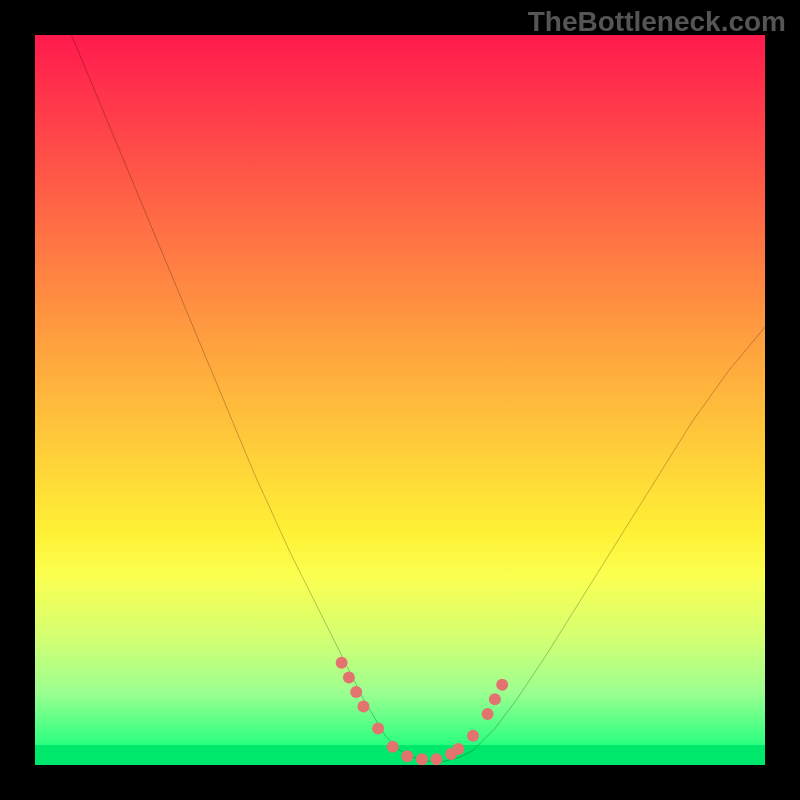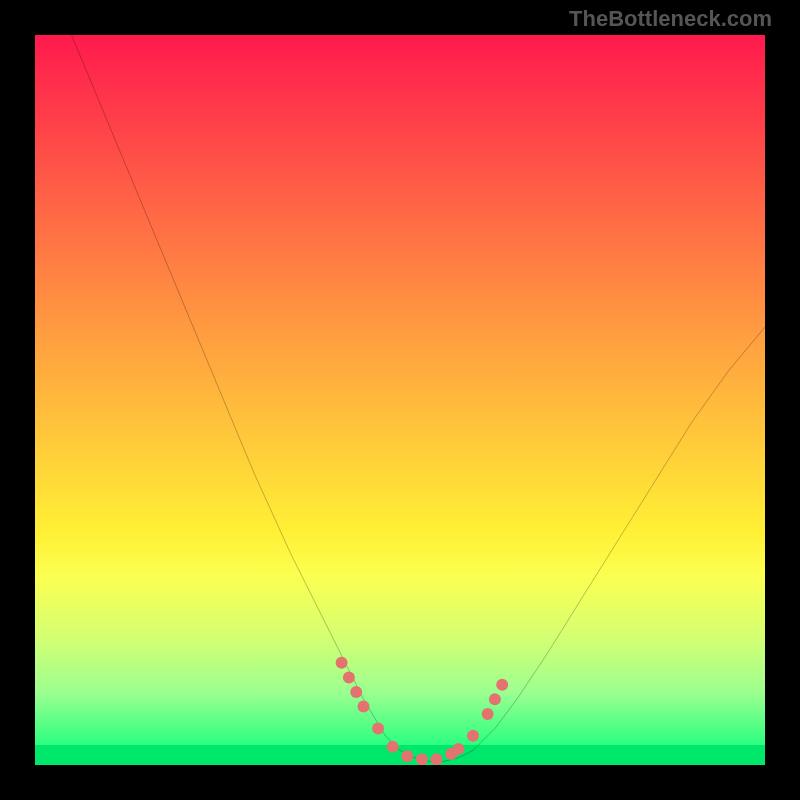--- a/index.html
+++ b/index.html
@@ -6,23 +6,23 @@
   body {
     width: 800px;
     height: 800px;
     background: #000;
     position: relative;
     font-family: Arial, Helvetica, sans-serif;
   }
   .watermark {
     position: absolute;
     top: 6px;
-    right: 28px;
+    right: 14px;
     color: #555;
-    font-size: 22px;
+    font-size: 28px;
     font-weight: 600;
     z-index: 10;
   }
   .plot-wrap {
     position: absolute;
     left: 35px;
     top: 35px;
     width: 730px;
     height: 730px;
   }

